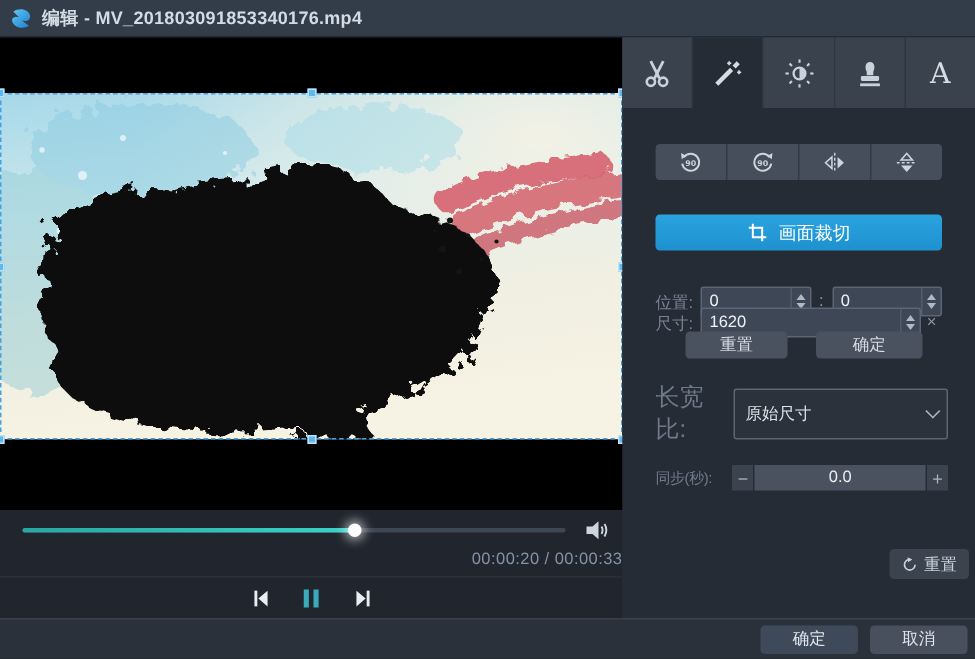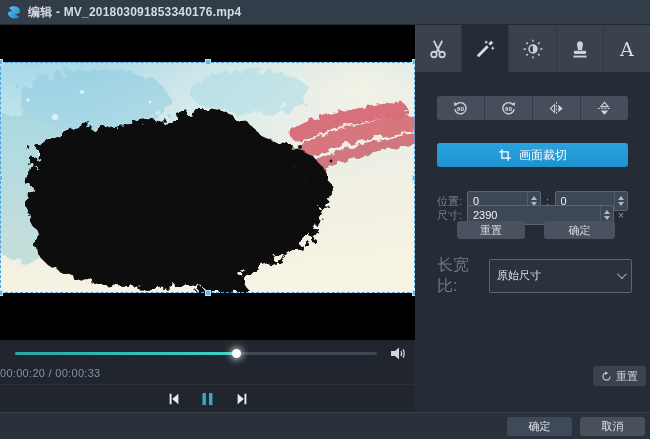--- a/index.html
+++ b/index.html
@@ -22,21 +22,21 @@
   .handle { position:absolute; width:6px; height:6px; background:#5fb7ec; border:1px solid #bfe2f7;
     transform:translate(-50%,-50%); }
   
   .player { position:absolute; left:0; top:340px; width:415px; height:72px; background:#20252e; }
   .track { position:absolute; left:15px; top:12px; width:362px; height:3px; background:#3e4754; border-radius:2px; }
   .track-fill { height:3px; border-radius:2px;
     background:linear-gradient(90deg,#27a7a0,var(--progress-teal,#3bd2c7)); width:61%; }
   .playhead { position:absolute; top:-3px; width:9px; height:9px; border-radius:50%;
     background:#fff; box-shadow:0 0 7px 2px rgba(255,255,255,.65); transform:translateX(-4px); }
   .vol { position:absolute; right:8px; top:6px; width:17px; height:15px; }
-  .time { position:absolute; left:0; top:27px; width:415px; text-align:left;
+  .time { position:absolute; left:0; top:27px; width:415px; text-align:right;
     font-size:11px; color:#8392a4; letter-spacing:.3px; }
   .pdivider { position:absolute; left:0; top:44px; width:415px; height:1px; background:#2a3039; }
   .controls { position:absolute; left:0; top:51px; width:415px; display:flex; justify-content:center;
     align-items:center; gap:18px; }
   .ctl { width:16px; height:16px; display:grid; place-items:center; cursor:pointer; }
   
   .panel { position:absolute; left:415px; top:25px; width:235px; height:387px; background:#262c35; }
   .tabbar { position:absolute; left:0; top:0; width:235px; height:47px; display:flex; background:#323a45; }
   .tab { flex:1; background:#3a424d; border-right:1px solid #2f3640; display:grid; place-items:center;
     color:#c9d2db; cursor:pointer; }
@@ -317,40 +317,46 @@
       <div class="spin">
         <i class="arr-up"></i>
         <i class="arr-dn"></i>
       </div>
     </div>
   </div>
 
   <div class="frow" style="top:180px">
     <span class="lbl">尺寸:</span>
     <div class="nfield">
-      <span class="val">2390</span>
+      <span class="val">1620</span>
       <div class="spin">
         <i class="arr-up"></i>
         <i class="arr-dn"></i>
       </div>
     </div>
     <span class="sep">×</span>
   </div>
 
   <div class="sbtn" style="left:42px;width:68px">重置</div>
   <div class="sbtn" style="left:129px;width:71px">确定</div>
 
   <div class="aspect-row">
     <span class="lbl">长宽比:</span>
     <div class="dropdown">
       <span>原始尺寸</span>
       <i class="chev"></i>
     </div>
   </div>
 
+  <div class="sync-row">
+    <span class="lbl">同步(秒):</span>
+    <div class="stepbox">−</div>
+    <div class="sync-track">0.0</div>
+    <div class="stepbox">+</div>
+  </div>
 
   <div class="reset-all">
     <svg width="11" height="11" viewBox="0 0 14 14">
       <path d="M11.5,7 A4.5,4.5 0 1 1 7,2.5" fill="none" stroke="#ccd3dc" stroke-width="1.4"></path>
       <polygon points="5.2,0.6 9.2,2.5 5.6,4.9" fill="#ccd3dc"></polygon>
     </svg>
     <span>重置</span>
   </div>
 </div>
 

